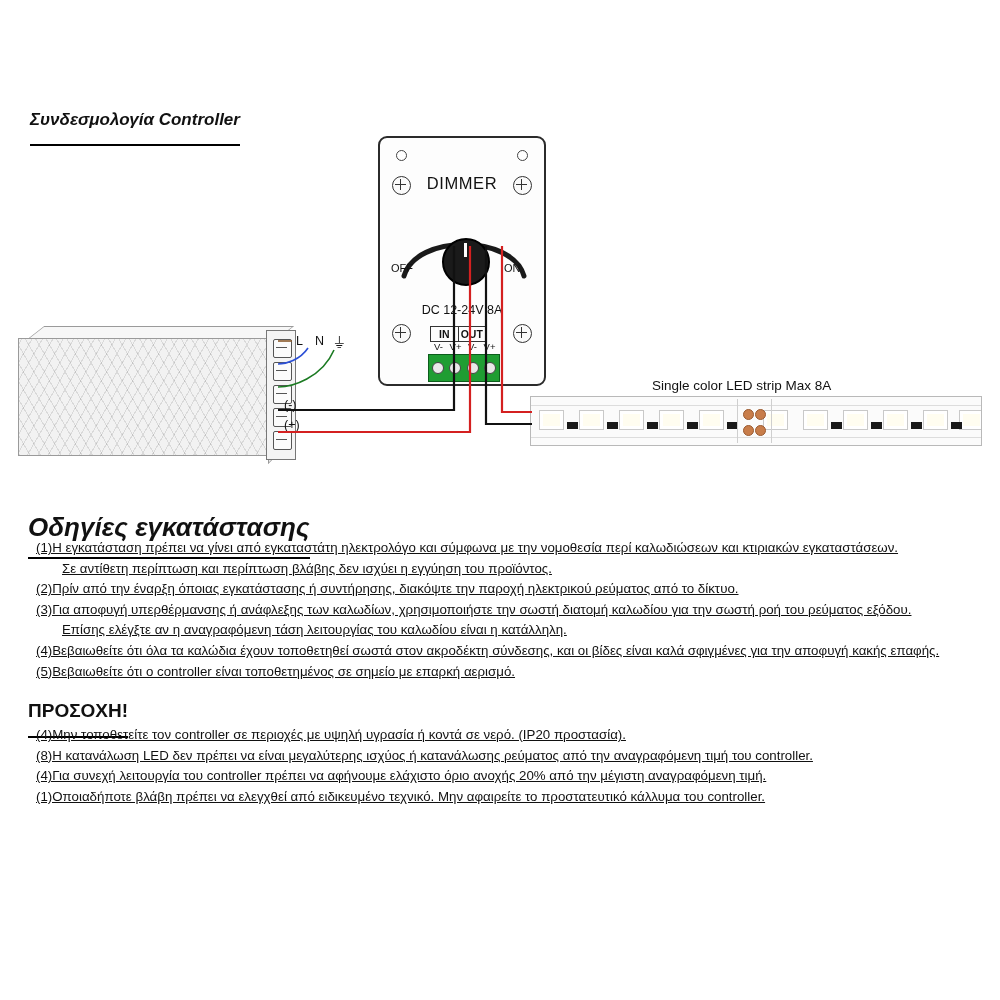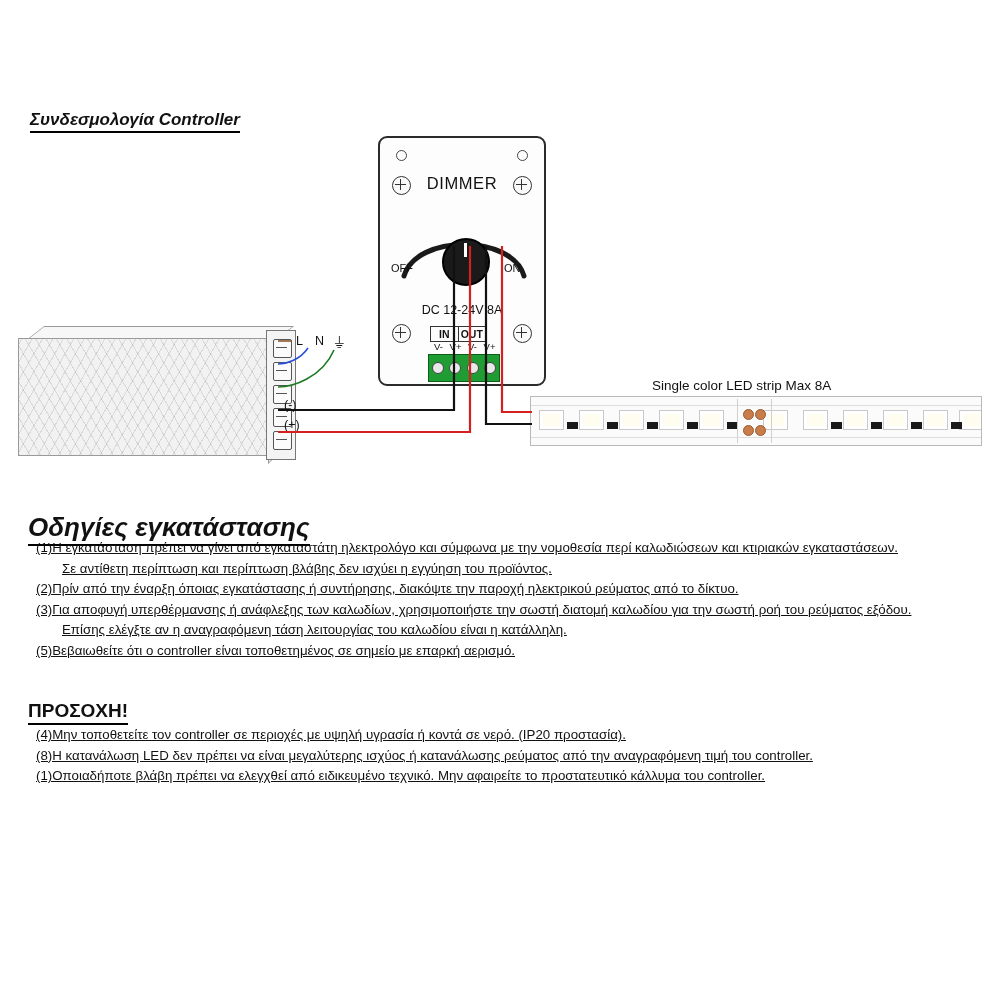--- a/index.html
+++ b/index.html
@@ -16,21 +16,21 @@
     overflow: hidden;
   }
 
   
   .heading {
     position: absolute;
     font-weight: bold;
     font-style: italic;
     font-size: 17px;
     border-bottom: 2px solid #000;
-    padding-bottom: 1px;
+    padding-bottom: 14px;
     white-space: nowrap;
   }
   #title-controller { left: 30px; top: 110px; }
   #title-install    { left: 28px; top: 512px; font-size: 26px; }
   #title-warning    { left: 28px; top: 700px; font-size: 19px; font-style: normal; }
 
   
   .list {
     position: absolute;
     left: 36px;
@@ -431,22 +431,24 @@
 </div>
 
 <div class="heading" id="title-install">Οδηγίες εγκατάστασης</div>
 
 <div class="list" id="list-install">
   <div class="li">(1)Η εγκατάσταση πρέπει να γίνει από εγκαταστάτη ηλεκτρολόγο και σύμφωνα με την νομοθεσία περί καλωδιώσεων και κτιριακών εγκαταστάσεων.</div>
   <div class="li sub">Σε αντίθετη περίπτωση και περίπτωση βλάβης δεν ισχύει η εγγύηση του προϊόντος.</div>
   <div class="li">(2)Πρίν από την έναρξη όποιας εγκατάστασης ή συντήρησης, διακόψτε την παροχή ηλεκτρικού ρεύματος από το δίκτυο.</div>
   <div class="li">(3)Για αποφυγή υπερθέρμανσης ή ανάφλεξης των καλωδίων, χρησιμοποιήστε την σωστή διατομή καλωδίου για την σωστή ροή του ρεύματος  εξόδου.</div>
   <div class="li sub">Επίσης ελέγξτε αν η αναγραφόμενη τάση λειτουργίας του καλωδίου είναι η κατάλληλη.</div>
+  <div class="li">(4)Βεβαιωθείτε ότι όλα τα καλώδια έχουν τοποθετηθεί σωστά στον ακροδέκτη σύνδεσης, και οι βίδες είναι καλά σφιγμένες για την αποφυγή κακής επαφής.</div>
   <div class="li">(5)Βεβαιωθείτε ότι ο controller είναι τοποθετημένος σε σημείο με επαρκή αερισμό.</div>
 </div>
 
 <div class="heading" id="title-warning">ΠΡΟΣΟΧΗ!</div>
 
 <div class="list" id="list-warning">
   <div class="li">(4)Μην τοποθετείτε τον controller σε περιοχές με υψηλή υγρασία ή κοντά σε νερό. (IP20 προστασία).</div>
   <div class="li">(8)Η κατανάλωση LED δεν πρέπει να είναι μεγαλύτερης ισχύος ή κατανάλωσης ρεύματος από την αναγραφόμενη τιμή του controller.</div>
+  <div class="li">(4)Για συνεχή λειτουργία του controller πρέπει να αφήνουμε ελάχιστο όριο ανοχής 20% από την μέγιστη αναγραφόμενη τιμή.</div>
   <div class="li">(1)Οποιαδήποτε βλάβη πρέπει να ελεγχθεί από ειδικευμένο τεχνικό. Μην αφαιρείτε το προστατευτικό κάλλυμα του controller.</div>
 </div>
 
 </body></html>

